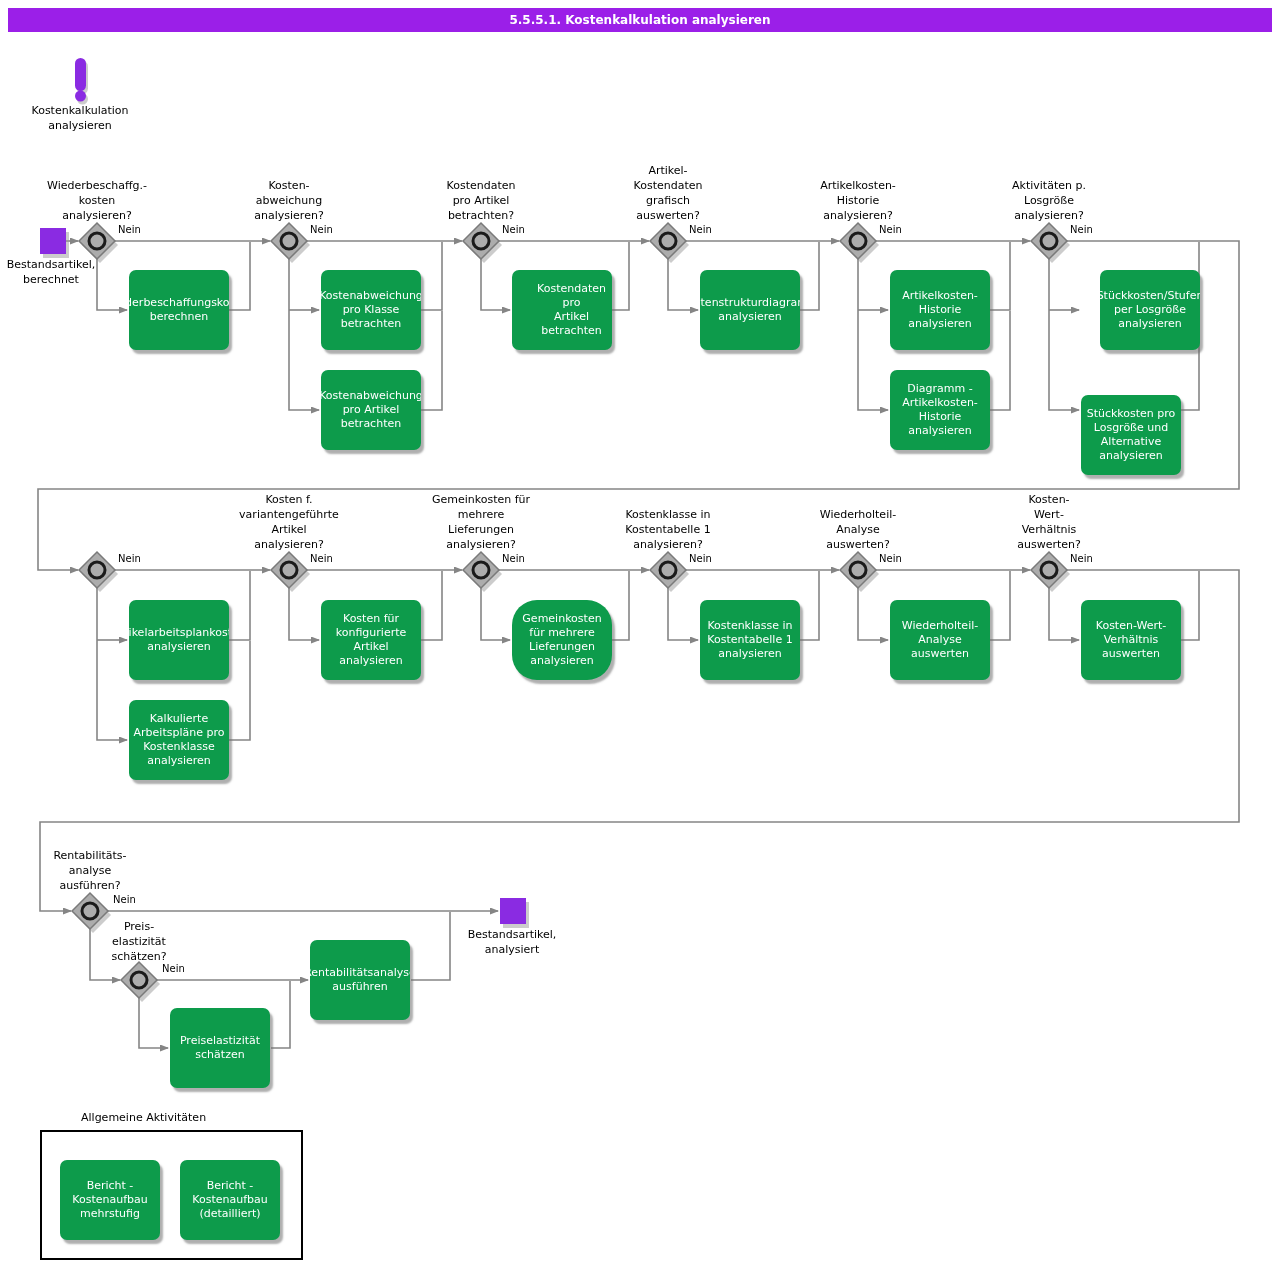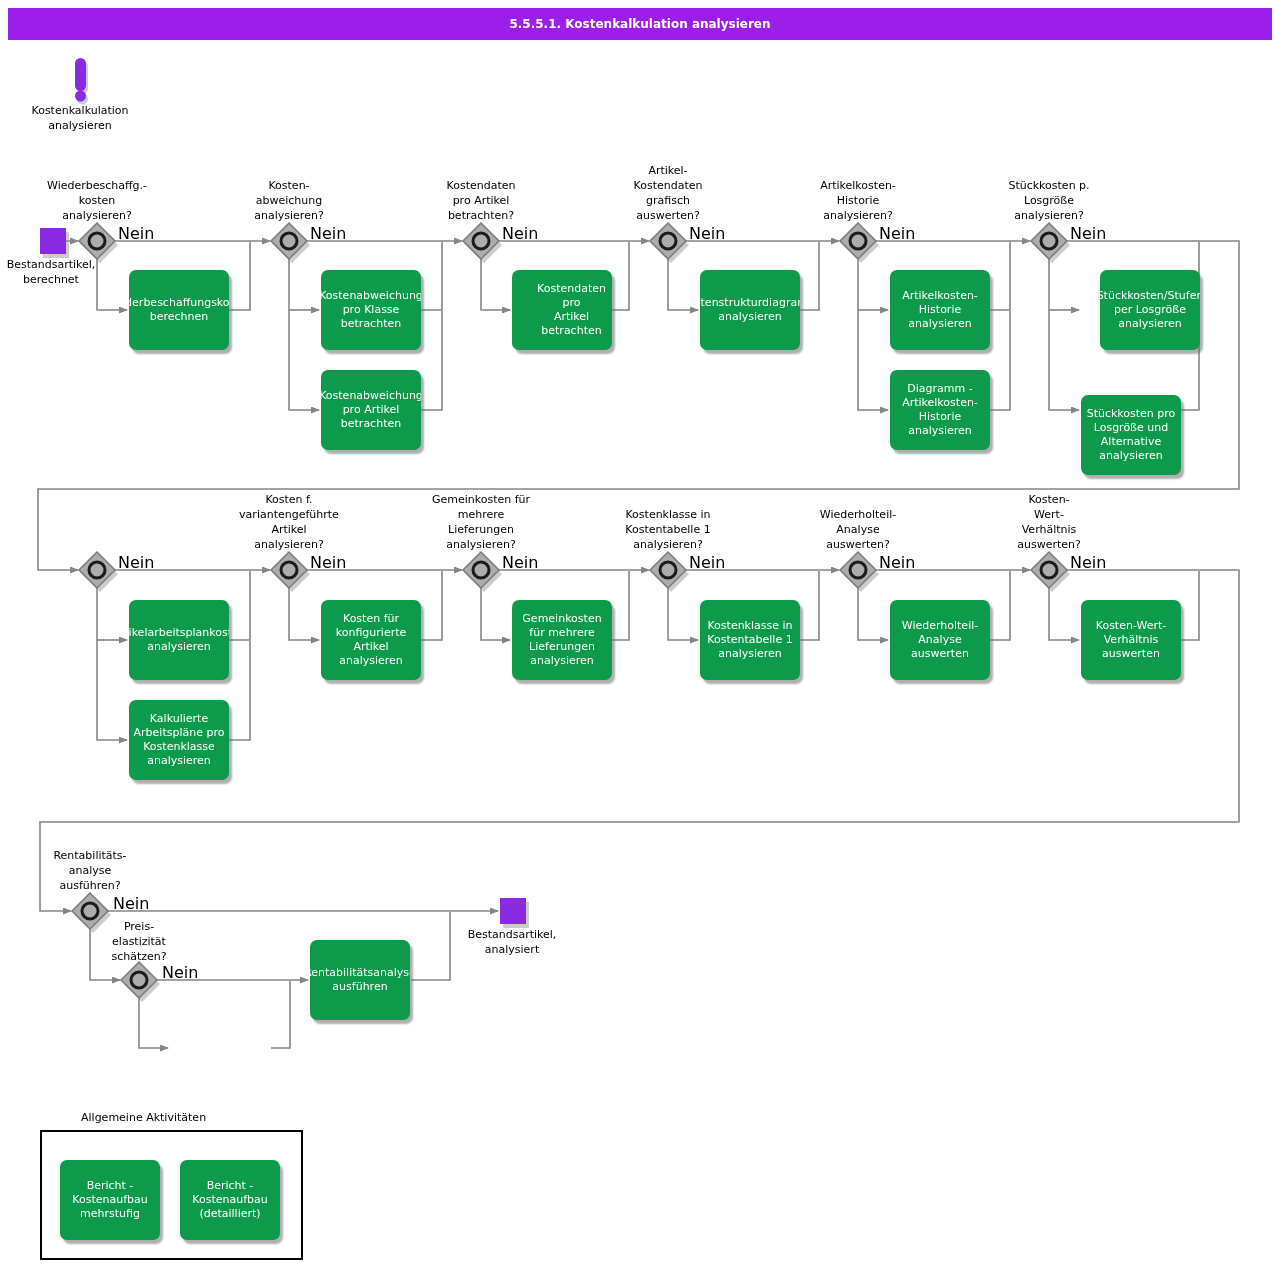--- a/index.html
+++ b/index.html
@@ -6,28 +6,28 @@
     --header-bg:#9B1FE8;
     --node-purple:#8A2BE2;
     --activity-green:#0D9B4B;
     --diamond-fill:#ACACAC;
     --diamond-stroke:#7A7A7A;
     --line-gray:#858585;
   }
   html,body{margin:0;padding:0;background:#fff;}
   body{font-family:"DejaVu Sans", sans-serif;color:#000;}
   .stage{position:relative;width:1280px;height:1270px;overflow:hidden;background:#fff;}
-  .header{position:absolute;left:8px;top:8px;width:1264px;height:32px;
+  .header{position:absolute;left:8px;top:8px;width:1264px;height:24px;
           background:var(--header-bg);display:flex;align-items:center;justify-content:center;
           color:#fff;font-size:12px;font-weight:bold;}
   svg.wires{position:absolute;left:0;top:0;width:1280px;height:1270px;}
   .wire{fill:none;stroke:var(--line-gray);stroke-width:1.6;}
   .q{position:absolute;width:160px;text-align:center;font-size:11px;line-height:15px;
      white-space:pre-line;color:#000;}
-  .n{position:absolute;font-size:16px;color:#000;}
+  .n{position:absolute;font-size:10px;color:#000;}
   .act{position:absolute;width:100px;height:80px;border-radius:7px;
        background:var(--activity-green);color:#fff;font-size:11px;line-height:14px;
        display:flex;align-items:center;justify-content:center;text-align:center;
        white-space:pre-line;overflow:hidden;padding:0 2px;box-sizing:border-box;
        box-shadow:3px 4px 2px rgba(110,110,110,0.55);}
   .evlabel{position:absolute;text-align:center;font-size:11px;line-height:15px;white-space:pre-line;}
   .gen-box{position:absolute;left:40px;top:1130px;width:263px;height:130px;
            border:2px solid #000;background:#fff;box-sizing:border-box;}
   .gen-title{position:absolute;left:81px;top:1111px;width:160px;text-align:left;font-size:11px;}
 </style>
@@ -154,21 +154,21 @@
   <div class="q" style="left:401px;top:178px;">Kostendaten
 pro Artikel
 betrachten?</div>
   <div class="q" style="left:588px;top:163px;">Artikel-
 Kostendaten
 grafisch
 auswerten?</div>
   <div class="q" style="left:778px;top:178px;">Artikelkosten-
 Historie
 analysieren?</div>
-  <div class="q" style="left:969px;top:178px;">Stückkosten p.
+  <div class="q" style="left:969px;top:178px;">Aktivitäten p.
 Losgröße
 analysieren?</div>
   <div class="q" style="left:209px;top:492px;">Kosten f.
 variantengeführte
 Artikel
 analysieren?</div>
   <div class="q" style="left:401px;top:492px;">Gemeinkosten für
 mehrere
 Lieferungen
 analysieren?</div>
@@ -234,35 +234,37 @@
   <div class="act" style="left:129px;top:600px;">Artikelarbeitsplankosten
 analysieren</div>
   <div class="act" style="left:129px;top:700px;">Kalkulierte
 Arbeitspläne pro
 Kostenklasse
 analysieren</div>
   <div class="act" style="left:321px;top:600px;">Kosten für
 konfigurierte
 Artikel
 analysieren</div>
-  <div class="act" style="left:512px;top:600px;">Gemeinkosten
+  <div class="act" style="left:512px;top:600px;border-radius:25px;">Gemeinkosten
 für mehrere
 Lieferungen
 analysieren</div>
   <div class="act" style="left:700px;top:600px;">Kostenklasse in
 Kostentabelle 1
 analysieren</div>
   <div class="act" style="left:890px;top:600px;">Wiederholteil-
 Analyse
 auswerten</div>
   <div class="act" style="left:1081px;top:600px;">Kosten-Wert-
 Verhältnis
 auswerten</div>
   <div class="act" style="left:310px;top:940px;">Rentabilitätsanalyse
 ausführen</div>
+  <div class="act" style="left:170px;top:1008px;">Preiselastizität
+schätzen</div>
 
   <div class="gen-title">Allgemeine Aktivitäten</div>
   <div class="gen-box"></div>
   <div class="act" style="left:60px;top:1160px;">Bericht -
 Kostenaufbau
 mehrstufig</div>
   <div class="act" style="left:180px;top:1160px;">Bericht -
 Kostenaufbau
 (detailliert)</div>
 

